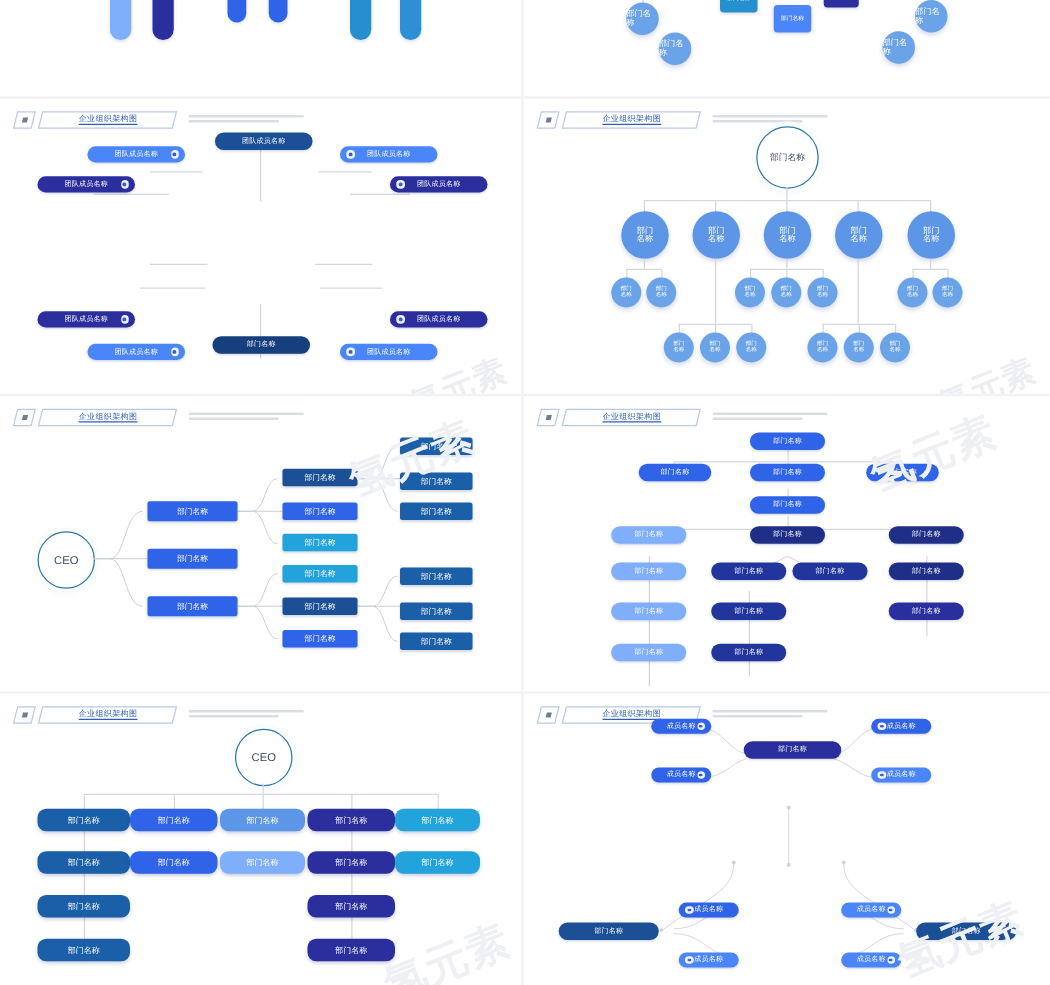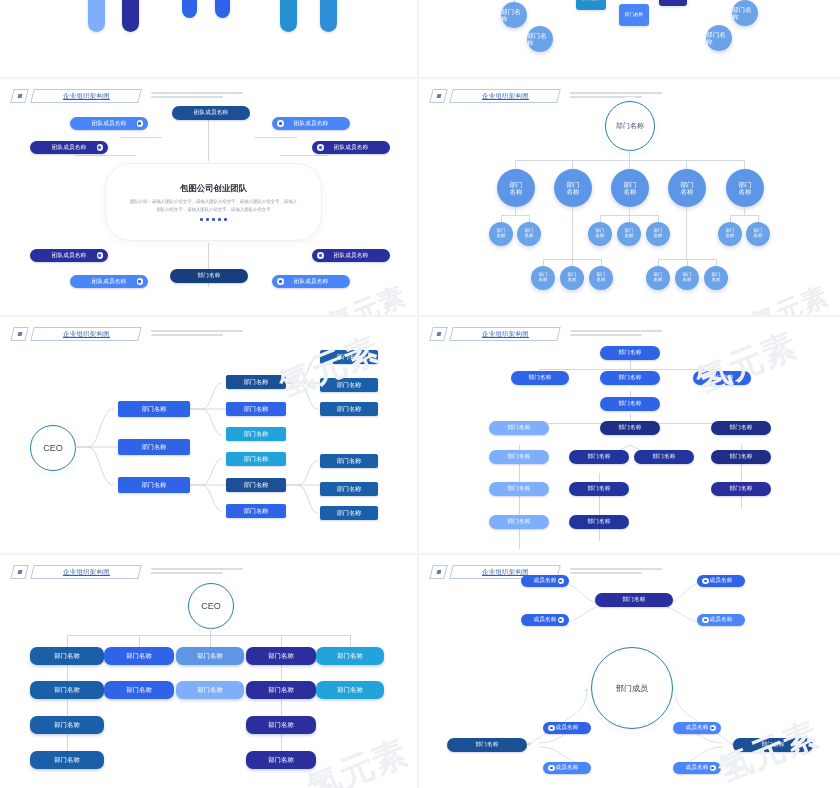--- a/index.html
+++ b/index.html
@@ -226,31 +226,20 @@
     </div>
     <div class="pill" style="left:312px;top:170px;width:78px;height:13px;background:#2b2f9e;">
       <span class="gi left"></span>
       <span>团队成员名称</span>
     </div>
     <div class="pill" style="left:272px;top:196px;width:78px;height:13px;background:#4a86f7;">
       <span class="gi left"></span>
       <span>团队成员名称</span>
     </div>
 
-    <div class="teamcard" style="left:105px;top:84px;width:215px;height:76px;">
-      <h3>包图公司创业团队</h3>
-      <p>团队介绍：请插入团队介绍文字，请插入团队介绍文字，请插入团队介绍文字，请插入团队介绍文字，请插入团队介绍文字，请插入团队介绍文字</p>
-      <span class="dots">
-          <i></i>
-          <i></i>
-          <i></i>
-          <i></i>
-          <i></i>
-        </span>
-    </div>
     <div class="wm">氢元素</div>
   </div>
 
   <div class="slide r1 cR">
     <div class="hdr">
       <span class="hdr-badge">
           <i></i>
         </span>
       <span class="hdr-tag">
         <span>企业组织架构图</span>
@@ -665,23 +654,20 @@
       <g fill="#cfd5de">
         <circle cx="212" cy="137" r="1.6"></circle>
         <circle cx="168" cy="135" r="1.6"></circle>
         <circle cx="256" cy="135" r="1.6"></circle>
         <circle cx="212" cy="91" r="1.6"></circle>
         <circle cx="110" cy="189" r="1.6"></circle>
         <circle cx="314" cy="189" r="1.6"></circle>
       </g>
     </svg>
 
-    <div class="ring" style="left:172px;top:92px;width:80px;height:80px;border:1.6px solid #2f7aa8;font-size:8px;color:#33404f;">
-      <span>部门成员</span>
-    </div>
 
     <div class="pill" style="left:176px;top:38px;width:78px;height:14px;background:#2b2f9e;">
         <span>部门名称</span>
       </div>
     <div class="pill" style="left:102px;top:20px;width:48px;height:12px;background:#2f63e8;">
       <span>成员名称</span>
       <span class="gi right"></span>
     </div>
     <div class="pill" style="left:102px;top:59px;width:48px;height:12px;background:#2f63e8;">
       <span>成员名称</span>

